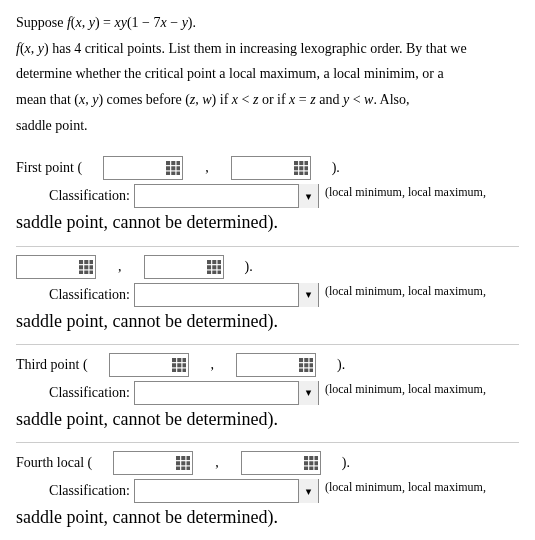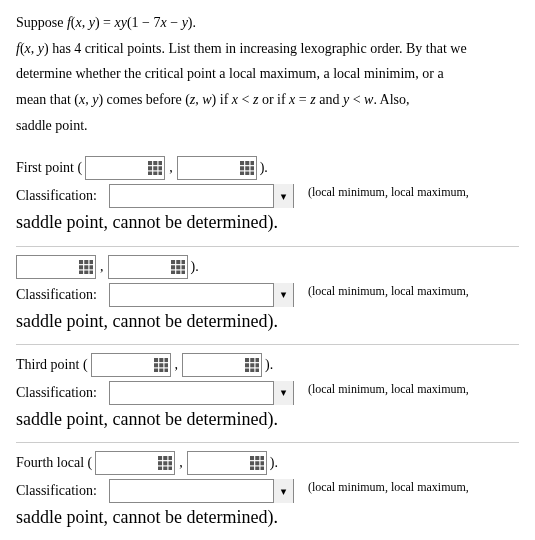--- a/index.html
+++ b/index.html
@@ -20,41 +20,42 @@
       margin-bottom: 4px;
     }
     em { font-style: italic; }
     .point-section {
       margin-bottom: 10px;
     }
     .point-row {
       display: flex;
       align-items: center;
       flex-wrap: wrap;
-      gap: 3px;
+      gap: 21px;
       margin-bottom: 4px;
       font-size: 14px;
     }
     .point-label {
       white-space: nowrap;
     }
     .paren {
       font-size: 14px;
     }
     .comma {
       font-size: 14px;
       padding: 0 1px;
     }
     .classification-row {
       display: flex;
       align-items: flex-start;
       flex-wrap: wrap;
-      gap: 12px;
+      gap: 4px;
       margin-bottom: 2px;
       font-size: 14px;
+      justify-content: center;
     }
     .classification-label {
       white-space: nowrap;
       line-height: 24px;
     }
     .hint-text {
       font-size: 12px;
       line-height: 1.4;
       margin-left: 2px;
     }

